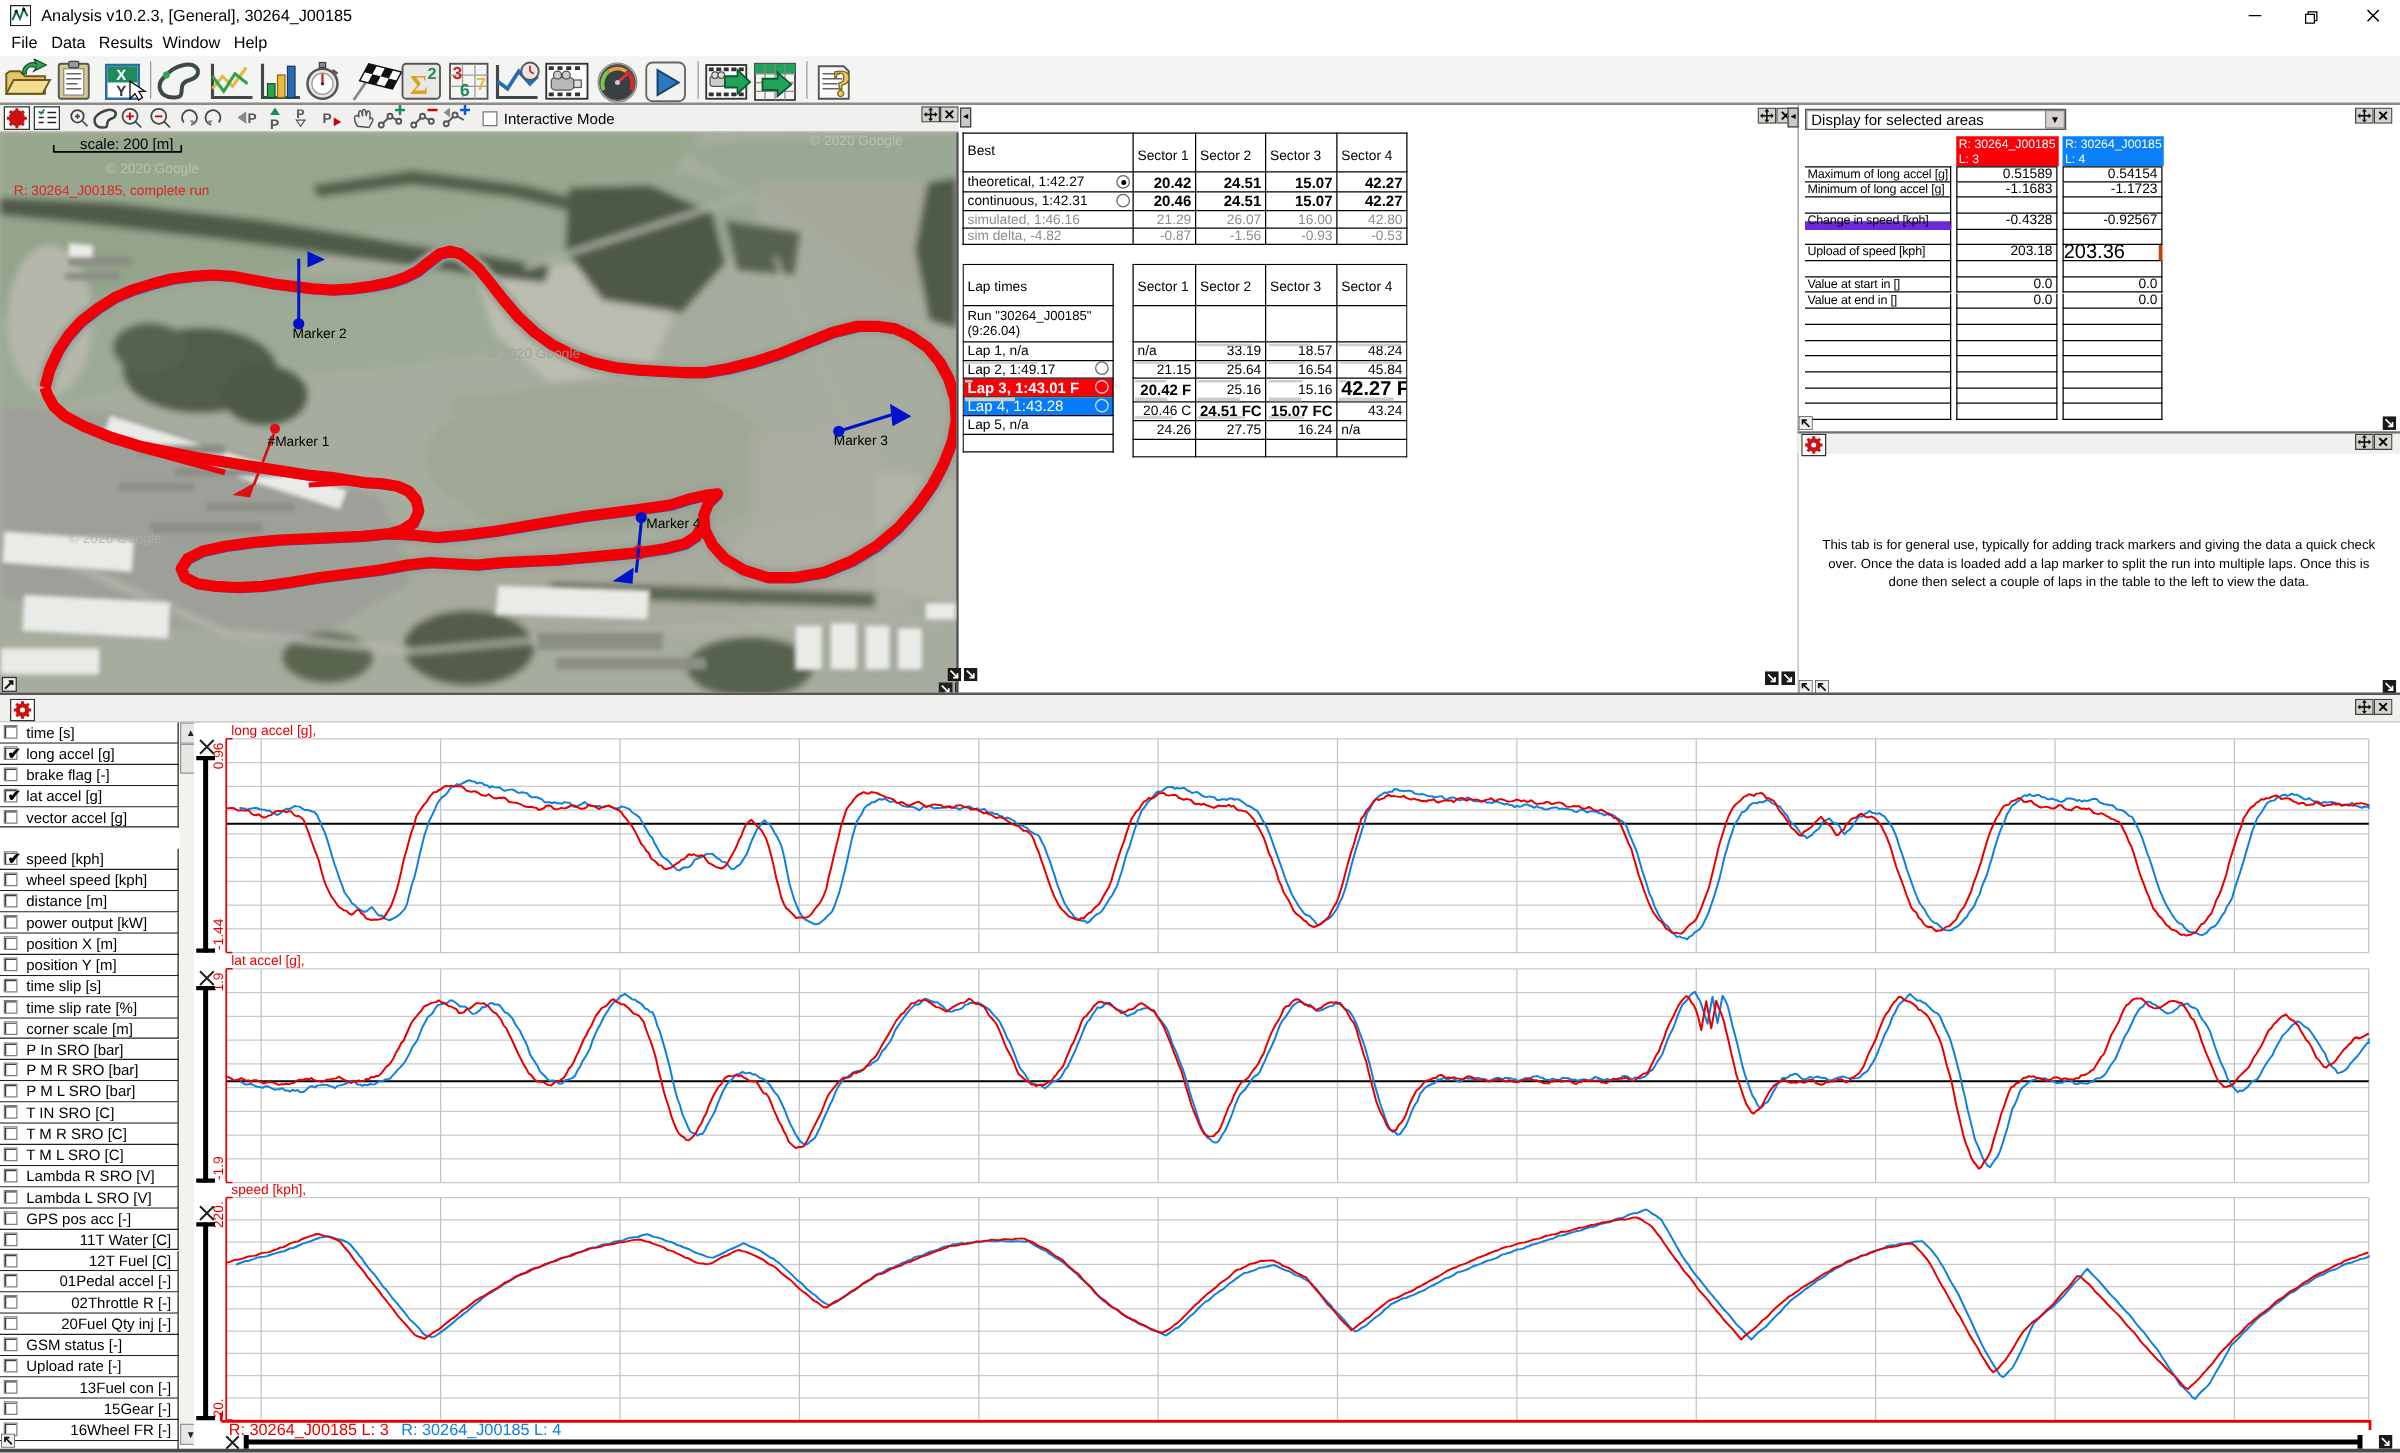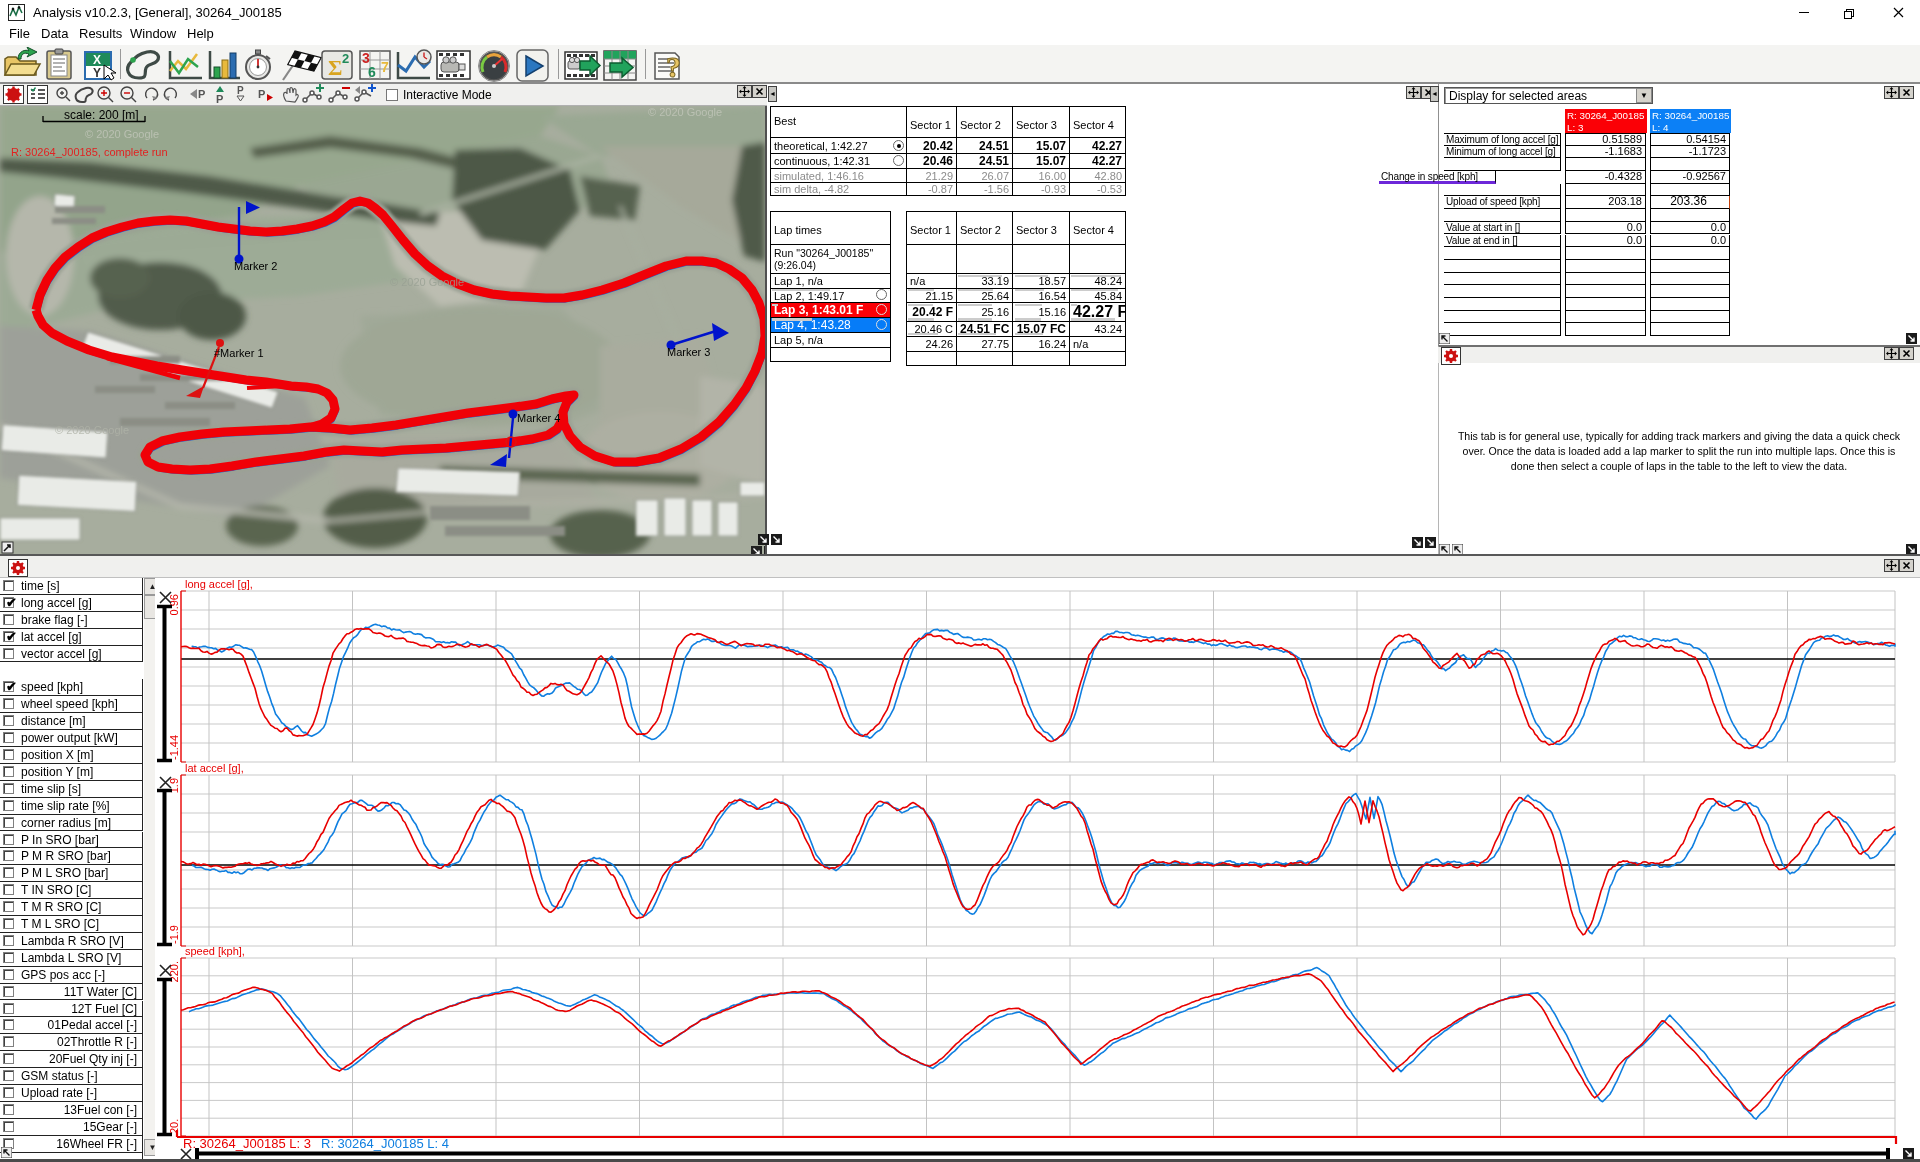--- a/index.html
+++ b/index.html
@@ -650,29 +650,29 @@
 <div class="abs" style="left:1650px;top:109px;width:81px;height:24px;background:#0c80f6;color:#fff;font-size:9.8px;line-height:11.5px;padding:1px 2px;white-space:nowrap">R: 30264_J00185<br>L: 4</div>
 <div class="abs" style="left:1444px;top:133.0px;width:117px;height:12.69px;border-top:1px solid #000;border-bottom:1px solid #000;border-right:1px solid #000;font-size:10px;letter-spacing:-0.15px;white-space:nowrap;padding-left:2px;line-height:11.7px">Maximum of long accel [g]</div>
 <div class="abs" style="left:1565px;top:133.0px;width:81px;height:12.69px;border-top:1px solid #000;border-bottom:1px solid #000;border-left:1px solid #000;border-right:1px solid #000;font-size:11px;text-align:right;padding-right:3px;line-height:11.7px">0.51589</div>
 <div class="abs" style="left:1650px;top:133.0px;width:80px;height:12.69px;border-top:1px solid #000;border-bottom:1px solid #000;border-left:1px solid #000;border-right:1px solid #000;font-size:11px;text-align:right;padding-right:3px;line-height:11.7px">0.54154</div>
 <div class="abs" style="left:1444px;top:145.7px;width:117px;height:12.69px;border-bottom:1px solid #000;border-right:1px solid #000;font-size:10px;letter-spacing:-0.15px;white-space:nowrap;padding-left:2px;line-height:11.7px">Minimum of long accel [g]</div>
 <div class="abs" style="left:1565px;top:145.7px;width:81px;height:12.69px;border-bottom:1px solid #000;border-left:1px solid #000;border-right:1px solid #000;font-size:11px;text-align:right;padding-right:3px;line-height:11.7px">-1.1683</div>
 <div class="abs" style="left:1650px;top:145.7px;width:80px;height:12.69px;border-bottom:1px solid #000;border-left:1px solid #000;border-right:1px solid #000;font-size:11px;text-align:right;padding-right:3px;line-height:11.7px">-1.1723</div>
 <div class="abs" style="left:1444px;top:158.4px;width:117px;height:12.69px;border-bottom:1px solid #000;border-right:1px solid #000;font-size:10px;letter-spacing:-0.15px;white-space:nowrap;padding-left:2px;line-height:11.7px"></div>
 <div class="abs" style="left:1565px;top:158.4px;width:81px;height:12.69px;border-bottom:1px solid #000;border-left:1px solid #000;border-right:1px solid #000;font-size:11px;text-align:right;padding-right:3px;line-height:11.7px"></div>
 <div class="abs" style="left:1650px;top:158.4px;width:80px;height:12.69px;border-bottom:1px solid #000;border-left:1px solid #000;border-right:1px solid #000;font-size:11px;text-align:right;padding-right:3px;line-height:11.7px"></div>
-<div class="abs" style="left:1379px;top:171.1px;width:117px;height:12.69px;border-bottom:3px solid #6d28d9;border-right:1px solid #000;font-size:10px;letter-spacing:-0.15px;white-space:nowrap;padding-left:2px;line-height:11.7px">Change in speed [kph]</div>
+<div class="abs" style="left:1444px;top:171.1px;width:117px;height:12.69px;border-bottom:7px solid #6d28d9;border-right:1px solid #000;font-size:10px;letter-spacing:-0.15px;white-space:nowrap;padding-left:2px;line-height:11.7px">Change in speed [kph]</div>
 <div class="abs" style="left:1565px;top:171.1px;width:81px;height:12.69px;border-bottom:1px solid #000;border-left:1px solid #000;border-right:1px solid #000;font-size:11px;text-align:right;padding-right:3px;line-height:11.7px">-0.4328</div>
 <div class="abs" style="left:1650px;top:171.1px;width:80px;height:12.69px;border-bottom:1px solid #000;border-left:1px solid #000;border-right:1px solid #000;font-size:11px;text-align:right;padding-right:3px;line-height:11.7px">-0.92567</div>
 <div class="abs" style="left:1444px;top:183.8px;width:117px;height:12.69px;border-bottom:1px solid #000;border-right:1px solid #000;font-size:10px;letter-spacing:-0.15px;white-space:nowrap;padding-left:2px;line-height:11.7px"></div>
 <div class="abs" style="left:1565px;top:183.8px;width:81px;height:12.69px;border-bottom:1px solid #000;border-left:1px solid #000;border-right:1px solid #000;font-size:11px;text-align:right;padding-right:3px;line-height:11.7px"></div>
 <div class="abs" style="left:1650px;top:183.8px;width:80px;height:12.69px;border-bottom:1px solid #000;border-left:1px solid #000;border-right:1px solid #000;font-size:11px;text-align:right;padding-right:3px;line-height:11.7px"></div>
 <div class="abs" style="left:1444px;top:196.4px;width:117px;height:12.69px;border-bottom:1px solid #000;border-right:1px solid #000;font-size:10px;letter-spacing:-0.15px;white-space:nowrap;padding-left:2px;line-height:11.7px">Upload of speed [kph]</div>
 <div class="abs" style="left:1565px;top:196.4px;width:81px;height:12.69px;border-bottom:1px solid #000;border-left:1px solid #000;border-right:1px solid #000;font-size:11px;text-align:right;padding-right:3px;line-height:11.7px">203.18</div>
-<div class="abs" style="left:1650px;top:196.4px;width:80px;height:12.69px;border-bottom:1px solid #000;border-left:1px solid #000;border-right:1px solid #c2410c;font-size:12px;text-align:center;padding-right:3px;line-height:11.7px">203.36</div>
+<div class="abs" style="left:1650px;top:196.4px;width:80px;height:12.69px;border-bottom:1px solid #000;border-left:1px solid #000;border-right:3px solid #c2410c;font-size:16px;text-align:left;padding-right:3px;line-height:11.7px">203.36</div>
 <div class="abs" style="left:1444px;top:209.1px;width:117px;height:12.69px;border-bottom:1px solid #000;border-right:1px solid #000;font-size:10px;letter-spacing:-0.15px;white-space:nowrap;padding-left:2px;line-height:11.7px"></div>
 <div class="abs" style="left:1565px;top:209.1px;width:81px;height:12.69px;border-bottom:1px solid #000;border-left:1px solid #000;border-right:1px solid #000;font-size:11px;text-align:right;padding-right:3px;line-height:11.7px"></div>
 <div class="abs" style="left:1650px;top:209.1px;width:80px;height:12.69px;border-bottom:1px solid #000;border-left:1px solid #000;border-right:1px solid #000;font-size:11px;text-align:right;padding-right:3px;line-height:11.7px"></div>
 <div class="abs" style="left:1444px;top:221.8px;width:117px;height:12.69px;border-bottom:1px solid #000;border-right:1px solid #000;font-size:10px;letter-spacing:-0.15px;white-space:nowrap;padding-left:2px;line-height:11.7px">Value at start in  []</div>
 <div class="abs" style="left:1565px;top:221.8px;width:81px;height:12.69px;border-bottom:1px solid #000;border-left:1px solid #000;border-right:1px solid #000;font-size:11px;text-align:right;padding-right:3px;line-height:11.7px">0.0</div>
 <div class="abs" style="left:1650px;top:221.8px;width:80px;height:12.69px;border-bottom:1px solid #000;border-left:1px solid #000;border-right:1px solid #000;font-size:11px;text-align:right;padding-right:3px;line-height:11.7px">0.0</div>
 <div class="abs" style="left:1444px;top:234.5px;width:117px;height:12.69px;border-bottom:1px solid #000;border-right:1px solid #000;font-size:10px;letter-spacing:-0.15px;white-space:nowrap;padding-left:2px;line-height:11.7px">Value at end in  []</div>
 <div class="abs" style="left:1565px;top:234.5px;width:81px;height:12.69px;border-bottom:1px solid #000;border-left:1px solid #000;border-right:1px solid #000;font-size:11px;text-align:right;padding-right:3px;line-height:11.7px">0.0</div>
 <div class="abs" style="left:1650px;top:234.5px;width:80px;height:12.69px;border-bottom:1px solid #000;border-left:1px solid #000;border-right:1px solid #000;font-size:11px;text-align:right;padding-right:3px;line-height:11.7px">0.0</div>
 <div class="abs" style="left:1444px;top:247.2px;width:117px;height:12.69px;border-bottom:1px solid #000;border-right:1px solid #000;font-size:10px;letter-spacing:-0.15px;white-space:nowrap;padding-left:2px;line-height:11.7px"></div>
@@ -831,21 +831,21 @@
 <div class="chrow" style="top:780.8px;height:16.9px">
     <div class="cb"></div>
     <div class="chlbl">time slip [s]</div>
   </div>
 <div class="chrow" style="top:797.7px;height:16.9px">
     <div class="cb"></div>
     <div class="chlbl">time slip rate [%]</div>
   </div>
 <div class="chrow" style="top:814.6px;height:16.9px">
     <div class="cb"></div>
-    <div class="chlbl">corner radius [m]</div>
+    <div class="chlbl">corner scale [m]</div>
   </div>
 <div class="chrow" style="top:831.5px;height:16.9px">
     <div class="cb"></div>
     <div class="chlbl">P In SRO [bar]</div>
   </div>
 <div class="chrow" style="top:848.4px;height:16.9px">
     <div class="cb"></div>
     <div class="chlbl">P M R SRO [bar]</div>
   </div>
 <div class="chrow" style="top:865.3px;height:16.9px">

